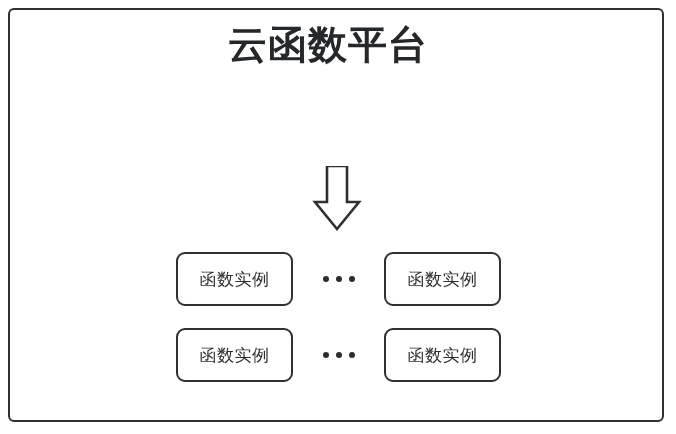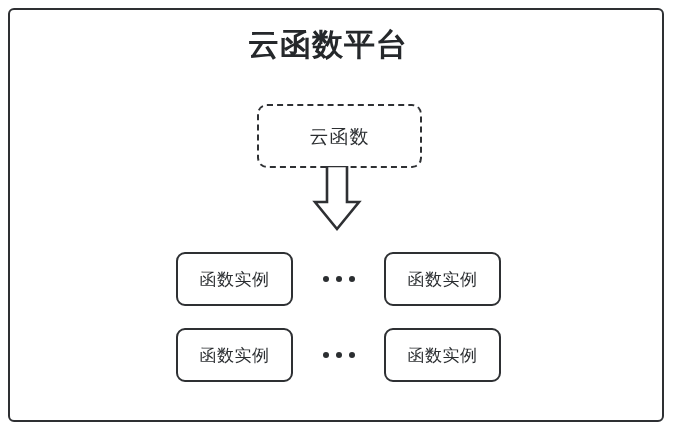--- a/index.html
+++ b/index.html
@@ -34,21 +34,21 @@
     background: #ffffff;
   }
 
   
   .platform-title {
     position: absolute;
     left: 0;
     top: 26px;
     width: 656px;
     text-align: center;
-    font-size: 31px;
+    font-size: 39px;
     font-weight: bold;
     line-height: 38px;
     color: #25282b;
     letter-spacing: 1px;
   }
 
   
   .cloud-function-node {
     position: absolute;
     left: 257px;
@@ -140,23 +140,20 @@
 </style>
 </head>
 <body>
 
 <div id="canvas">
 
   <div class="platform-frame"></div>
 
   <div class="platform-title">云函数平台</div>
 
-  <div class="cloud-function-node">
-    <span class="cloud-function-label">云函数</span>
-  </div>
 
   <div class="flow-arrow">
     <svg width="52" height="66" viewBox="0 0 52 66" xmlns="http://www.w3.org/2000/svg">
       <polygon points="16,0 36,0 36,36 48,36 26,63 4,36 16,36" fill="#ffffff" stroke="#2e3033" stroke-width="2.6" stroke-linejoin="miter"></polygon>
     </svg>
   </div>
 
   <div class="instance-row row-1">
     <div class="instance-box">
       <span class="instance-label">函数实例</span>

